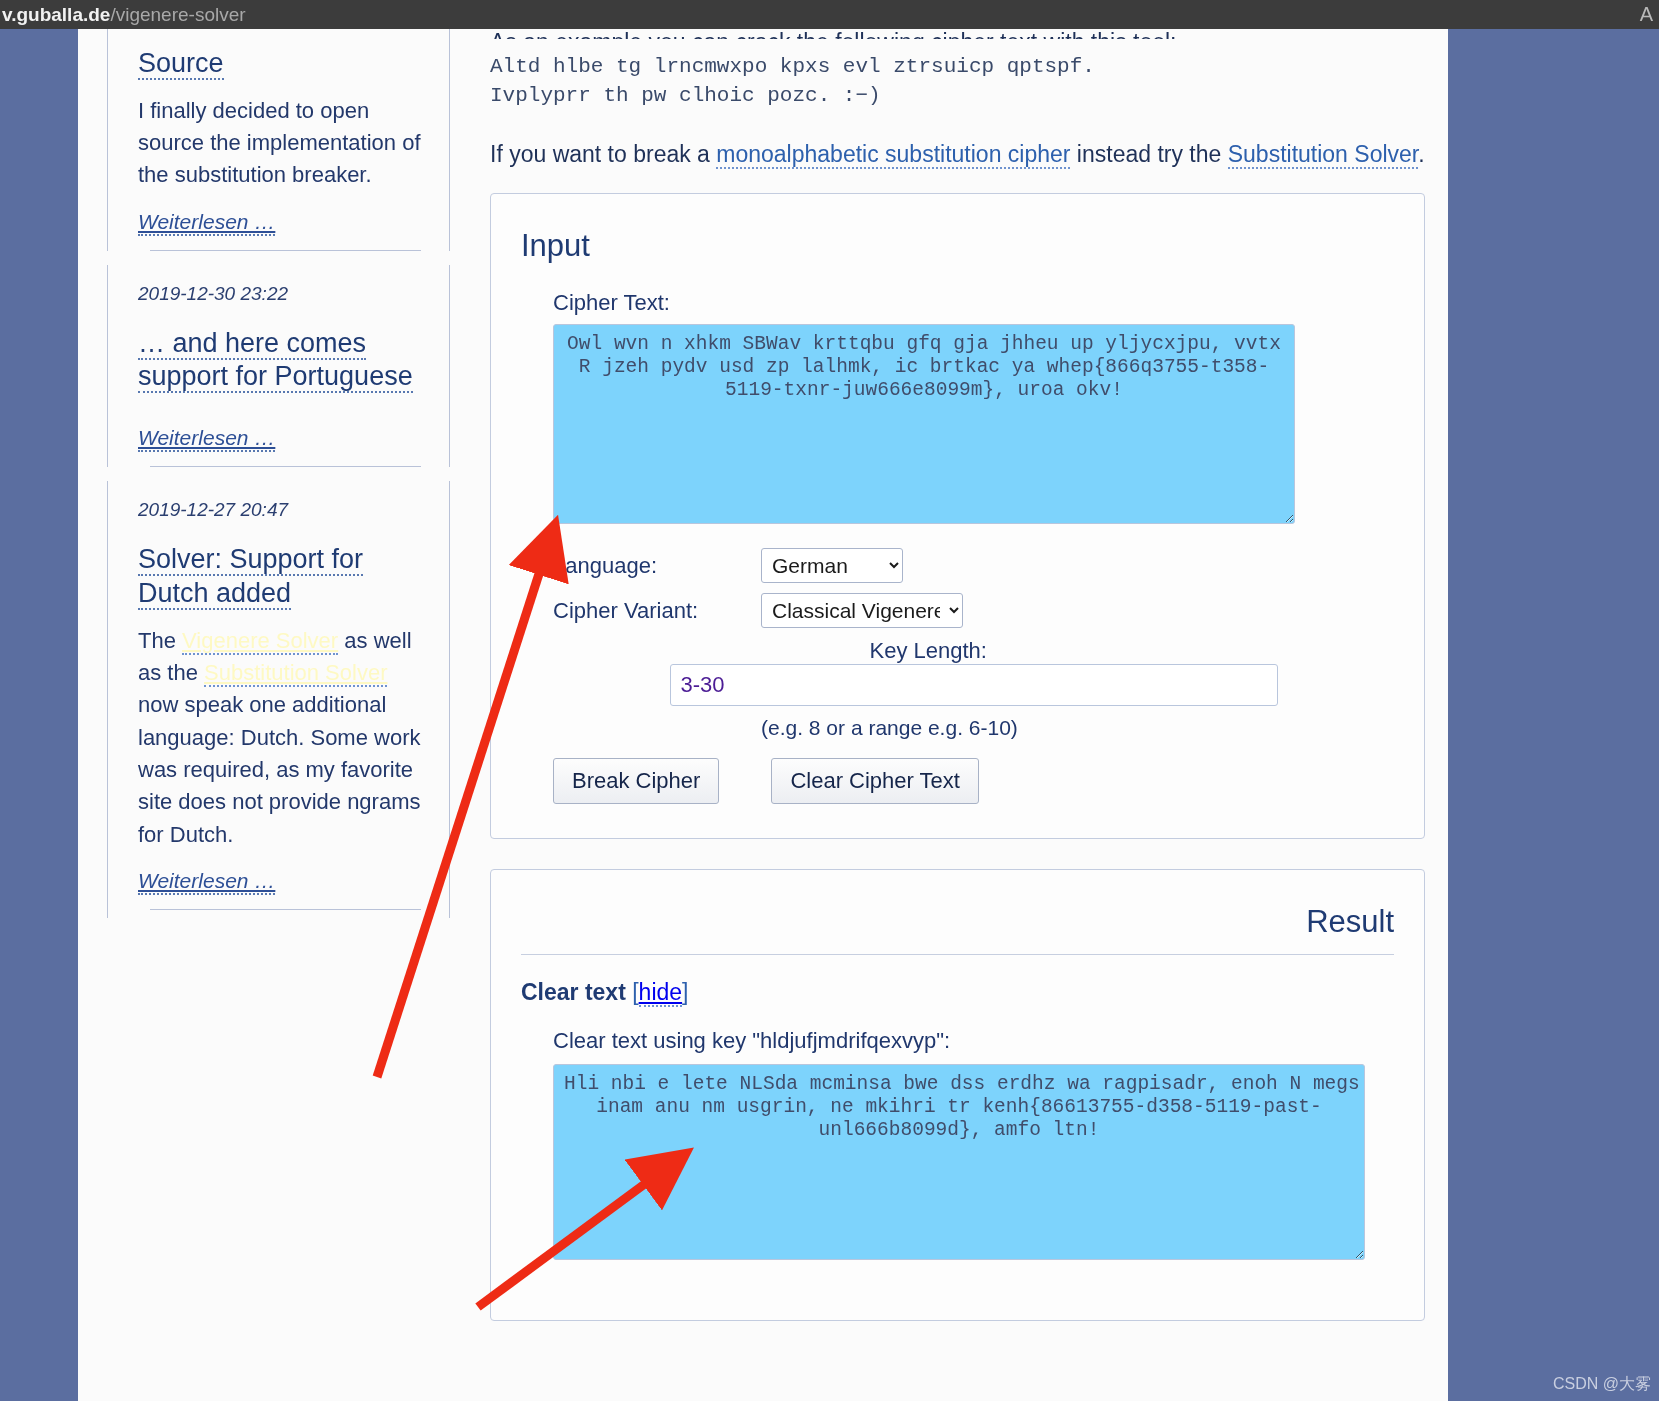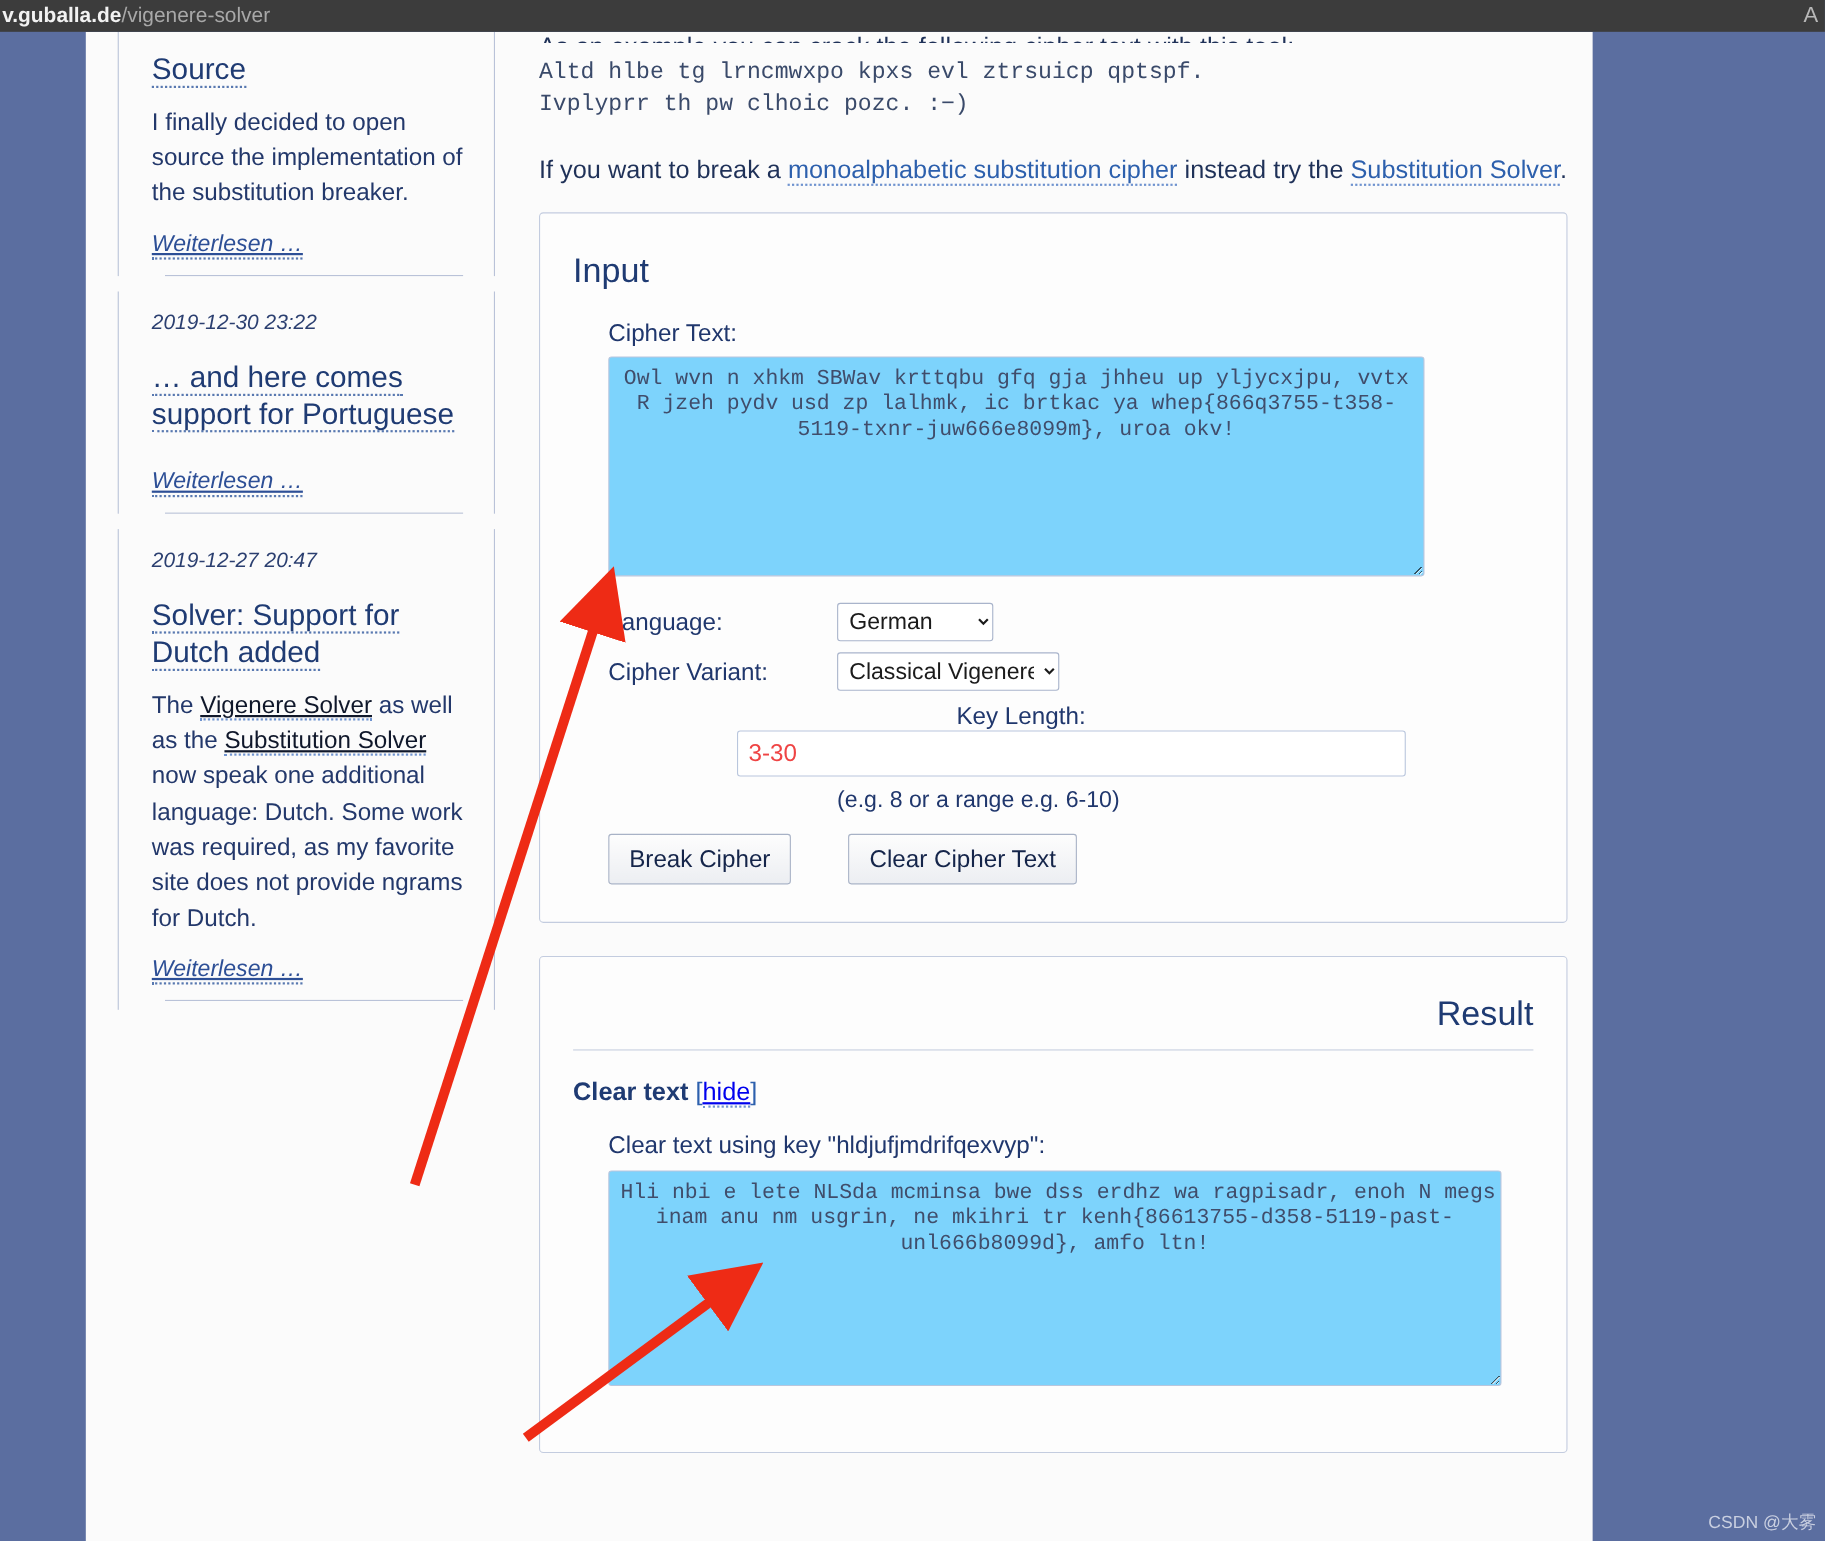--- a/index.html
+++ b/index.html
@@ -92,21 +92,21 @@
     margin: 0 0 22px 0;
   }
   .side-more {
     display: inline-block;
     font-size: 21px; font-style: italic;
     color: #2d4f96;
     border-bottom: 2px dotted #5878b0;
     margin-top: 18px;
   }
   .ilink {
-    color: #0f172a;
+    color: #fef9c3;
     border-bottom: 2px dotted #6f93cf;
   }
 
   
   .main {
     position: absolute; left: 490px; top: 0px;
     width: 935px;
   }
   .body-text {
     font-size: 23px;
@@ -200,21 +200,21 @@
     padding: 4px 6px;
     border: 1px solid #a9b4cb;
     border-radius: 3px;
     background: #fff;
   }
   select.sel.variant { width: 202px; }
   select.sel.lang { width: 142px; }
   input.keylen {
     font-family: "Liberation Sans", sans-serif;
     font-size: 22px;
-    color: #ef4444;
+    color: #4c1d95;
     width: 608px;
     padding: 7px 10px;
     border: 1px solid #b9c6dd;
     border-radius: 3px;
     background: #fff;
   }
   .hint {
     font-size: 21px;
     color: #20376d;
     margin: 6px 0 0 210px;

